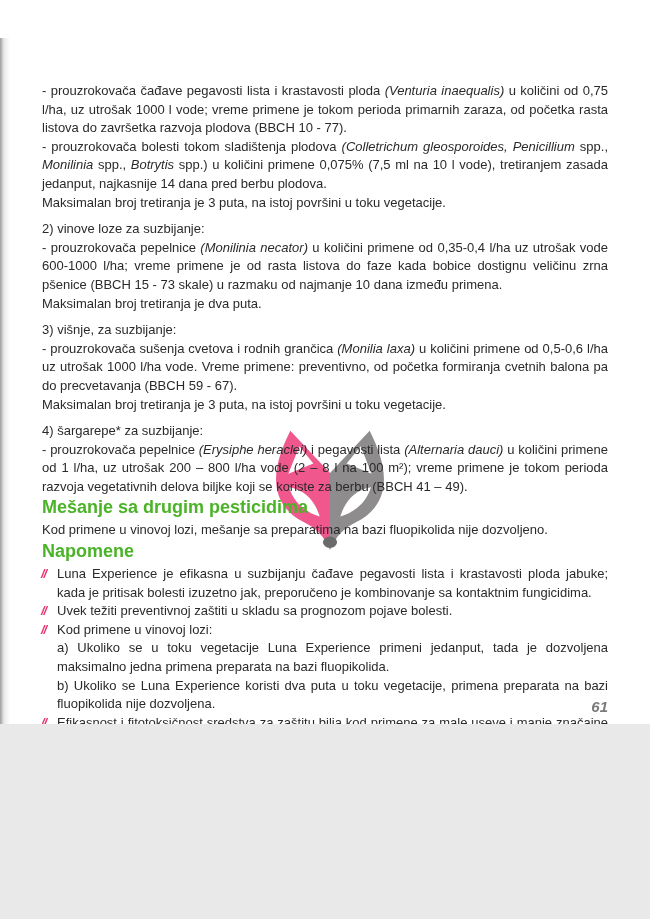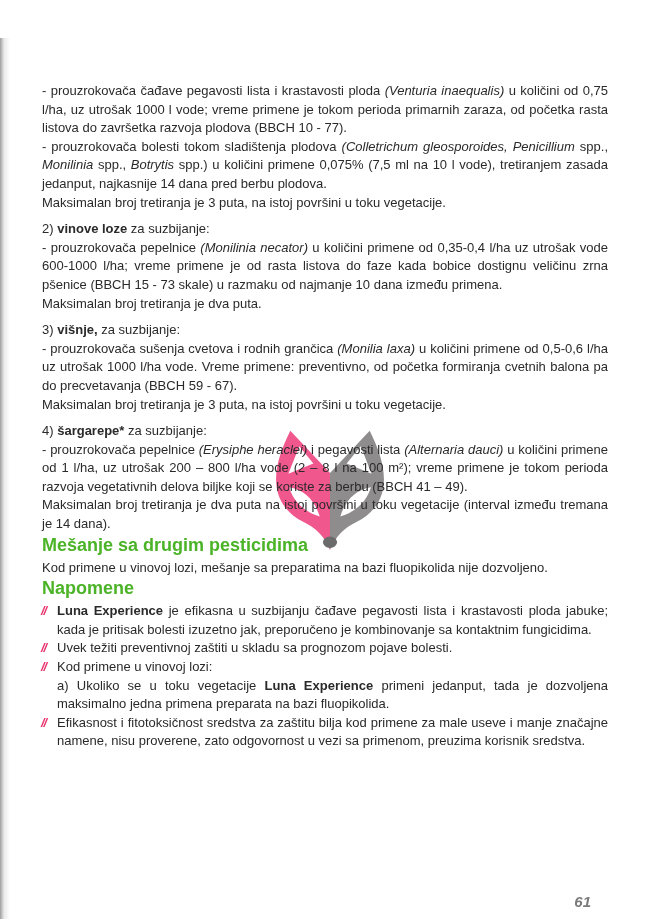--- a/index.html
+++ b/index.html
@@ -1,18 +1,18 @@
 <!DOCTYPE html>
 <html style="--text: #2a2a2a; --heading-green: #4bb327; --bullet-pink: #e7356f; --watermark-pink: #f0578d; --watermark-gray: #8e8c8d; --watermark-nose: #6b6b6b; --page-number-gray: #7b7b7b;"><head>
 <meta charset="utf-8">
 <style>
   html,body{margin:0;padding:0;background:#e9e9e9;}
   .page{
     position:relative;
-    width:650px;height:919px;
+    width:650px;height:724px;
     margin:0 auto;
     background:#ffffff;
     overflow:hidden;
     font-family:"Liberation Sans","DejaVu Sans",sans-serif;
     color:var(--text,#2a2a2a);
   }
   .edge-shadow{
     position:absolute;left:0;top:38px;bottom:0;width:10px;z-index:3;
     background:linear-gradient(to right, rgba(60,60,60,.5), rgba(120,120,120,.16) 40%, rgba(255,255,255,0));
   }
@@ -36,24 +36,24 @@
     margin-bottom:3px;text-align:left;
   }
   .note + .heading{margin-top:3px;}
   .bullet{position:relative;padding-left:15px;text-align:justify;}
   .bullet > .marker{
     position:absolute;left:-1px;top:0;
     color:var(--bullet-pink,#e7356f);
     font-weight:700;font-style:italic;letter-spacing:-1px;
   }
   .sub{padding-left:15px;text-align:justify;}
-  .b{font-weight:700;}
+  .b{font-weight:400;}
   .i{font-style:italic;}
   .page-number{
-    position:absolute;right:59px;bottom:9px;z-index:2;
+    position:absolute;right:42px;bottom:9px;z-index:2;
     color:var(--page-number-gray,#7b7b7b);
     font-weight:700;font-style:italic;font-size:15px;
   }
 </style>
 </head>
 <body>
 
 <div class="page">
 
   <div class="edge-shadow"></div>
@@ -84,26 +84,26 @@
       <div class="para"><span>2) </span><span class="b">vinove loze</span><span> za suzbijanje:</span></div>
       <div class="para"><span>- prouzrokovača pepelnice </span><span class="i">(Monilinia necator)</span><span> u količini primene od 0,35-0,4 l/ha uz utrošak vode 600-1000 l/ha; vreme primene je od rasta listova do faze kada bobice dostignu veličinu zrna pšenice (BBCH 15 - 73 skale) u razmaku od najmanje 10 dana između primena.</span></div>
       <div class="para"><span>Maksimalan broj tretiranja je dva puta.</span></div>
       <div class="gap"></div>
       <div class="para"><span>3) </span><span class="b">višnje,</span><span> za suzbijanje:</span></div>
       <div class="para"><span>- prouzrokovača sušenja cvetova i rodnih grančica </span><span class="i">(Monilia laxa)</span><span> u količini primene od 0,5-0,6 l/ha uz utrošak 1000 l/ha vode. Vreme primene: preventivno, od početka formiranja cvetnih balona pa do precvetavanja (BBCH 59 - 67).</span></div>
       <div class="para"><span>Maksimalan broj tretiranja je 3 puta, na istoj površini u toku vegetacije.</span></div>
       <div class="gap"></div>
       <div class="para"><span>4) </span><span class="b">šargarepe*</span><span> za suzbijanje:</span></div>
       <div class="para"><span>- prouzrokovača pepelnice </span><span class="i">(Erysiphe heraclei)</span><span> i pegavosti lista </span><span class="i">(Alternaria dauci)</span><span> u količini primene od 1 l/ha, uz utrošak 200 – 800 l/ha vode (2 – 8 l na 100 m²); vreme primene je tokom perioda razvoja vegetativnih delova biljke koji se koriste za berbu (BBCH 41 – 49).</span></div>
-      <div class="para"><span>Maksimalan broj tretiranja je dva puta na istoj površini u toku vegetacije (interval između tremana je 14 dana).</span></div>
       <div class="heading"><span>Mešanje sa drugim pesticidima</span></div>
       <div class="para"><span>Kod primene u vinovoj lozi, mešanje sa preparatima na bazi fluopikolida nije dozvoljeno.</span></div>
       <div class="heading"><span>Napomene</span></div>
       <div class="bullet"><span class="marker">//</span><span class="b">Luna Experience</span><span> je efikasna u suzbijanju čađave pegavosti lista i krastavosti ploda jabuke; kada je pritisak bolesti izuzetno jak, preporučeno je kombinovanje sa kontaktnim fungicidima.</span></div>
       <div class="bullet"><span class="marker">//</span><span>Uvek težiti preventivnoj zaštiti u skladu sa prognozom pojave bolesti.</span></div>
       <div class="bullet"><span class="marker">//</span><span>Kod primene u vinovoj lozi:</span></div>
       <div class="sub"><span>a) Ukoliko se u toku vegetacije </span><span class="b">Luna Experience</span><span> primeni jedanput, tada je dozvoljena maksimalno jedna primena preparata na bazi fluopikolida.</span></div>
+      <div class="sub"><span>b) Ukoliko se </span><span class="b">Luna Experience</span><span> koristi dva puta u toku vegetacije, primena preparata na bazi fluopikolida nije dozvoljena.</span></div>
       <div class="bullet"><span class="marker">//</span><span>Efikasnost i fitotoksičnost sredstva za zaštitu bilja kod primene za male useve i manje značajne namene, nisu proverene, zato odgovornost u vezi sa primenom, preuzima korisnik sredstva.</span></div>
     </div>
 
   <div class="page-number">61</div>
 
 </div>
 
 </body></html>

